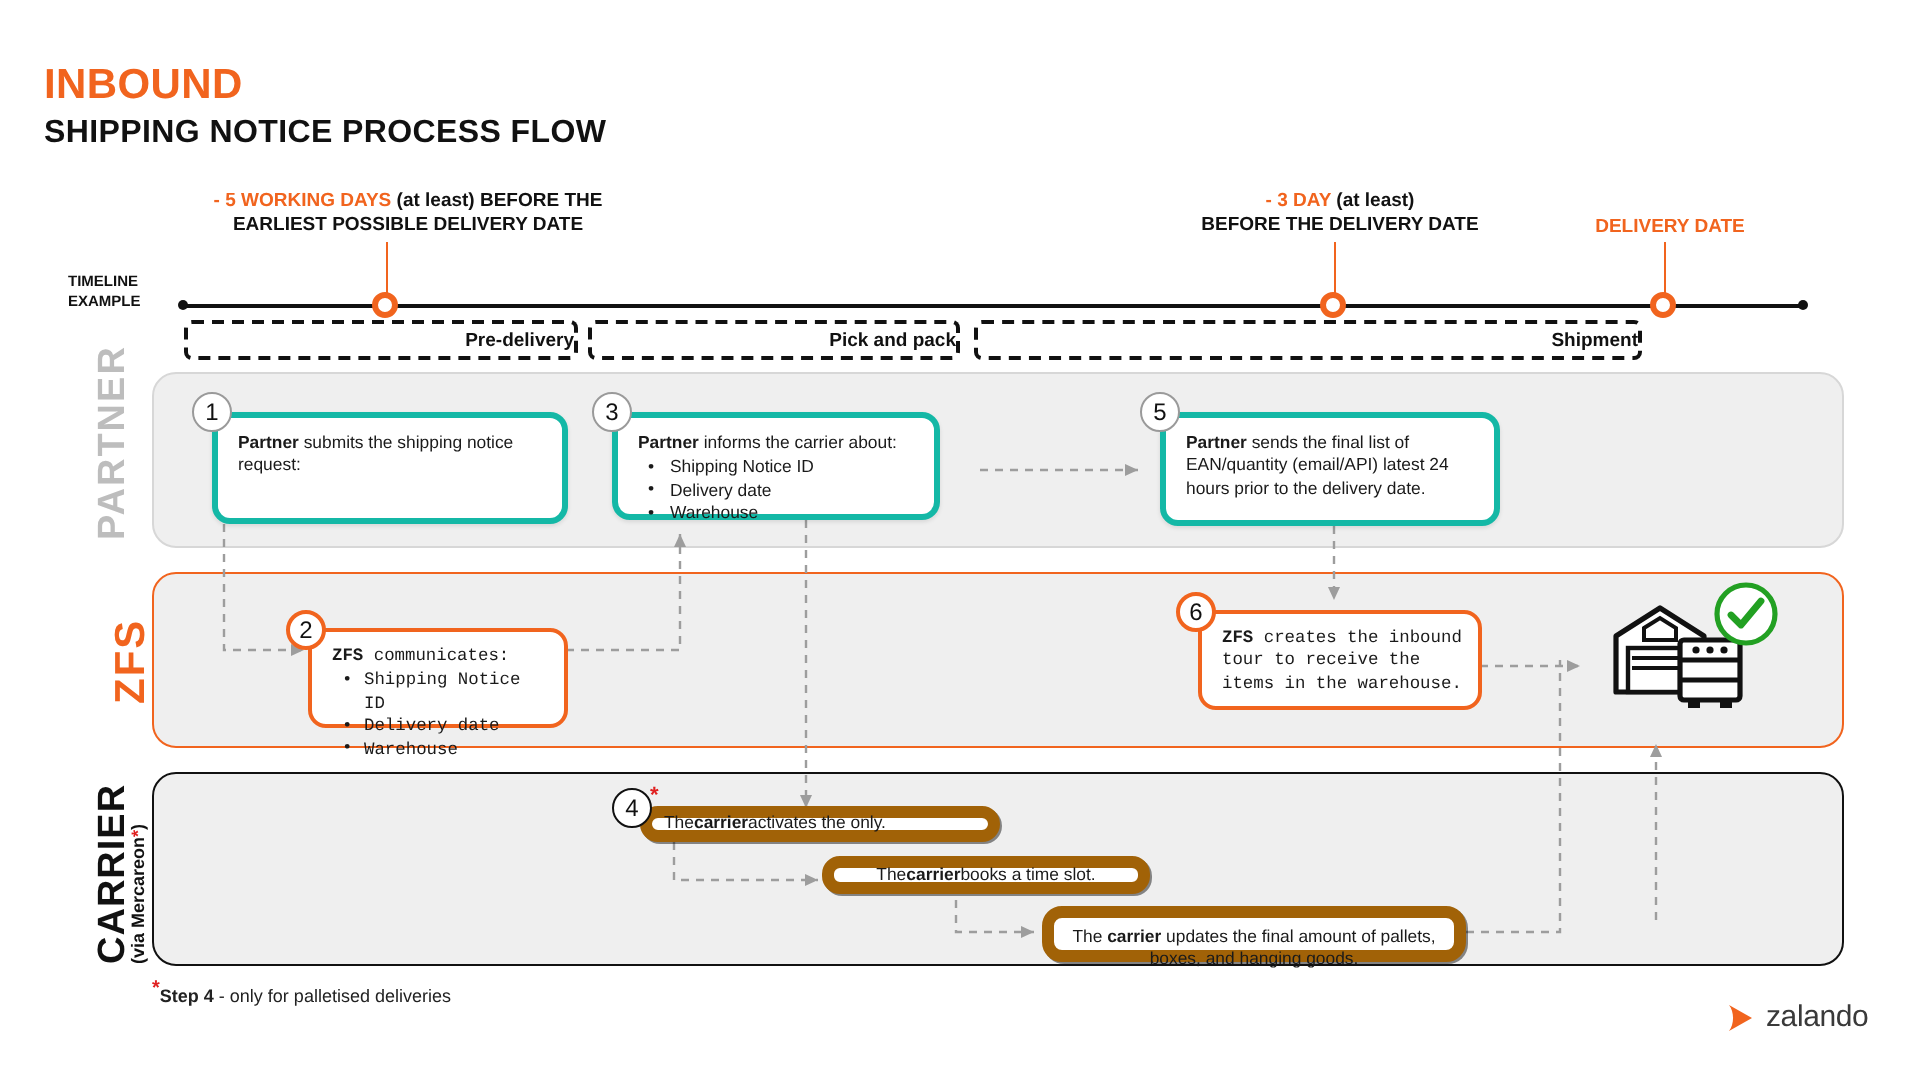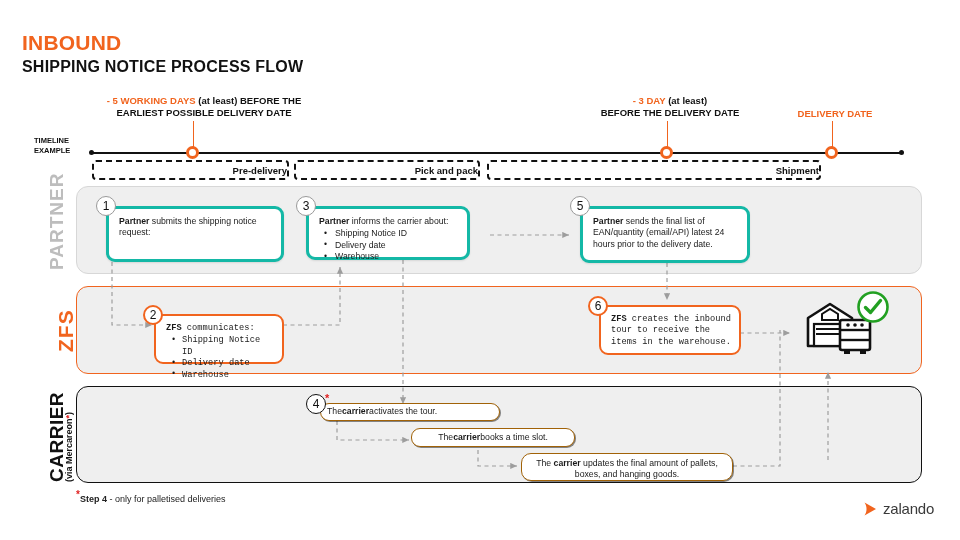--- a/index.html
+++ b/index.html
@@ -70,21 +70,21 @@
   }
   #lbl-carrier-sub .star { color:#e02020; }
 
   
   .card {
     background:#fff; border-radius:9px; font-size:8.7px; line-height:11.4px;
     color:#1a1a1a; padding:7px 8px 7px 10px;
   }
   .card.grey  { border:3px solid #14b8a6; box-shadow:0 1px 2px rgba(0,0,0,0.10); }
   .card.orange{ border:2.2px solid #f1641e;font-family:Liberation Mono, monospace; }
-  .card.black { border:1px solid #a16207; box-shadow:1px 1px 0 rgba(0,0,0,0.45); }
+  .card.black { border:6px solid #a16207; box-shadow:1px 1px 0 rgba(0,0,0,0.45); }
   .card b { font-weight:bold; }
   .card ul { margin:1px 0 0 0; padding-left:16px; list-style:none; }
   .card ul li { position:relative; }
   .card ul li:before {
     content:"•"; position:absolute; left:-11px; top:-0.5px;
   }
 
   
   .badge {
     width:20px; height:20px; border-radius:50%; background:#fff;
@@ -252,21 +252,21 @@
     <circle cx="17" cy="17" r="14.5" fill="#fff" stroke="#22a022" stroke-width="2.6"></circle>
     <path d="M9.5,17.5 L14.5,22.5 L24.5,10.5" fill="none" stroke="#22a022" stroke-width="3.4" stroke-linecap="round" stroke-linejoin="round"></path>
   </svg>
 </div>
 
 <div class="abs badge black" style="left:306px; top:394px;">4</div>
 <div class="abs asterisk" style="left:325px; top:392px;">*</div>
 <div class="abs card black" style="left:320px; top:403px; width:180px; height:18px; padding:3px 6px; display:flex; align-items:center;">
   <span>The </span>
     <b>carrier</b>
-    <span> activates the tour.</span>
+    <span> activates the only.</span>
 </div>
 
 <div class="abs card black" style="left:411px; top:428px; width:164px; height:19px; padding:3px 6px; display:flex; align-items:center; justify-content:center;">
   <span>The </span>
     <b>carrier</b>
     <span> books a time slot.</span>
 </div>
 
 <div class="abs card black" style="left:521px; top:453px; width:212px; height:28px; padding:4px 6px; text-align:center; border-radius:10px;">
   <span>The </span><b>carrier</b><span> updates the final amount of pallets, boxes, and hanging goods.</span>

